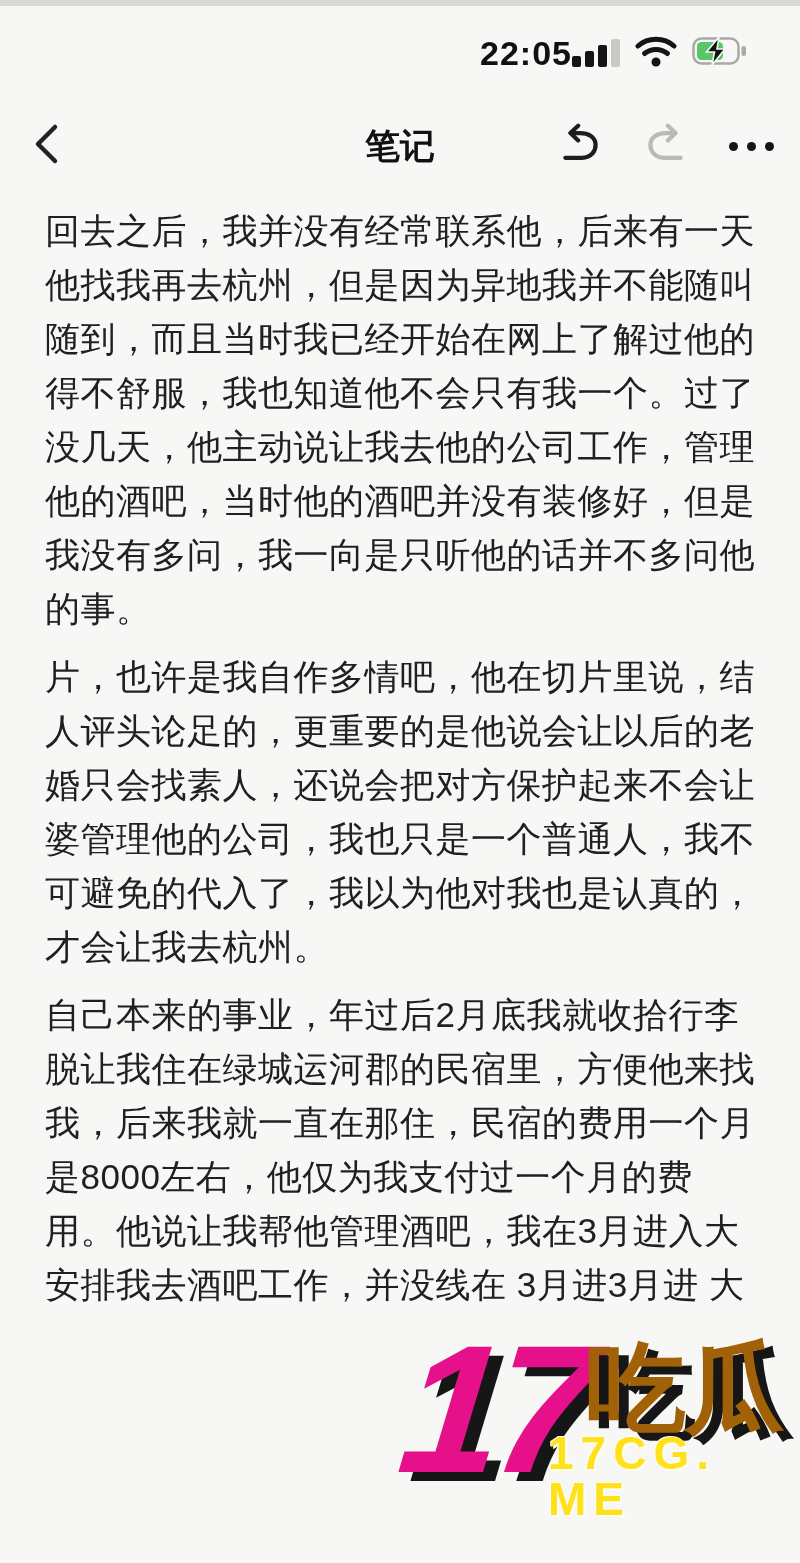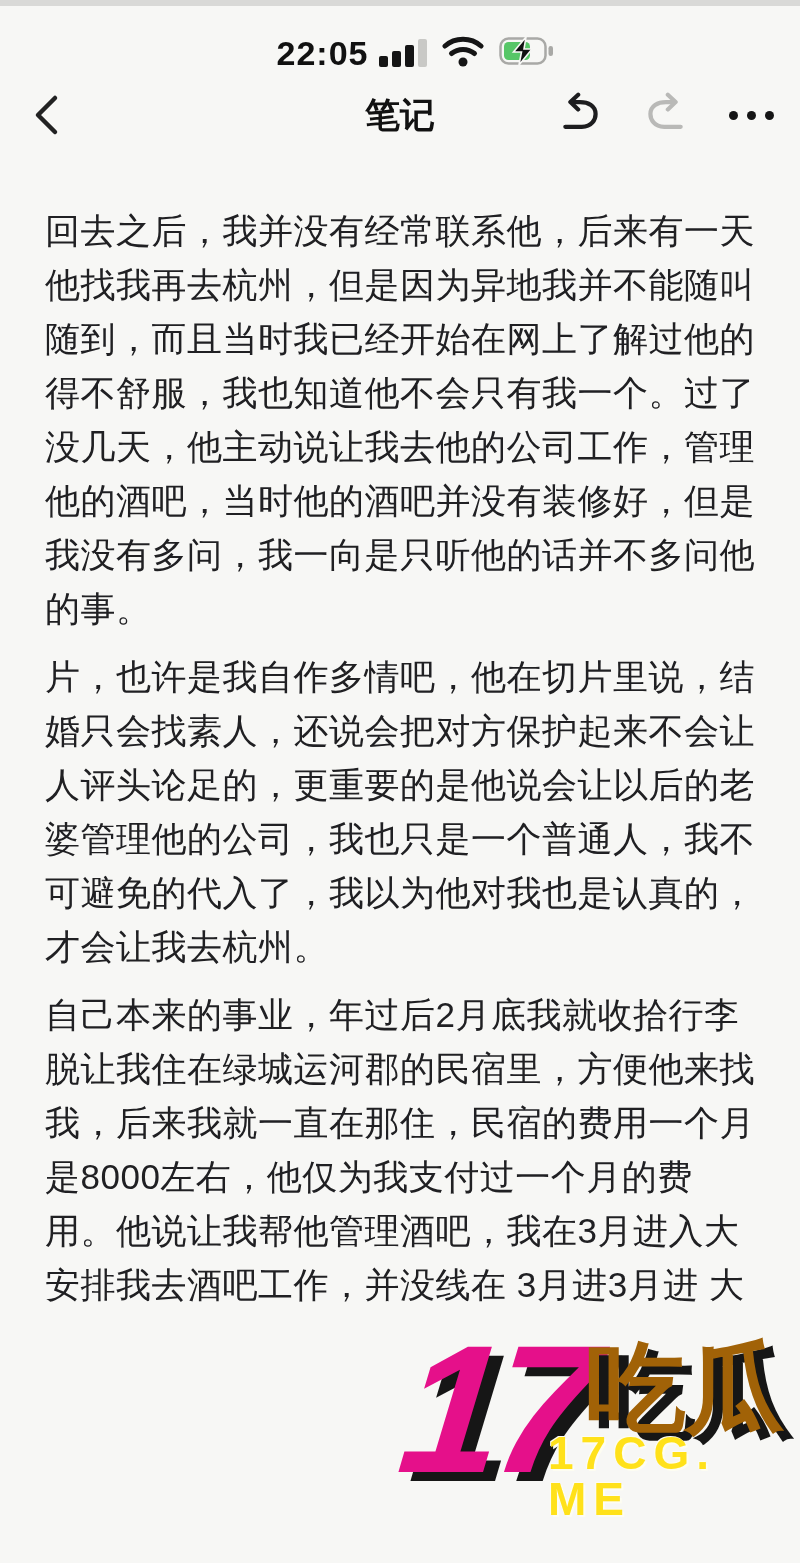--- a/index.html
+++ b/index.html
@@ -5,32 +5,32 @@
   html,body{margin:0;padding:0;background:#444;}
   .screen{
     position:relative;width:800px;height:1563px;margin:0 auto;
     background:#f7f7f5;overflow:hidden;
     font-family:"Liberation Sans","DejaVu Sans",sans-serif;
     color:#1e1e20;
   }
   .top-band{height:6px;background:#d9d9d7;}
   
   .status-bar{
-    height:86px;display:flex;align-items:center;justify-content:center;
-    padding:8px 52px 0 84px;box-sizing:border-box;gap:11px;
+    height:86px;display:flex;align-items:center;justify-content:flex-end;
+    padding:8px 52px 0 84px;box-sizing:border-box;
   }
   .status-time{font-size:34px;font-weight:700;letter-spacing:1px;color:#111;}
   .status-icons{display:flex;align-items:center;gap:15px;}
   .sig{display:flex;align-items:flex-end;gap:4px;height:28px;}
   .sig i{display:block;width:9px;border-radius:2px;background:#151515;}
   .sig i.b1{height:11px}.sig i.b2{height:16px}.sig i.b3{height:22px}
   .sig i.b4{height:28px;background:#c9c9c6;}
   
   .nav-bar{
-    position:relative;height:78px;display:flex;align-items:flex-start;
+    position:relative;height:78px;display:flex;align-items:flex-end;
     padding:0 26px 0 28px;box-sizing:border-box;
   }
   .nav-title{
     position:absolute;left:50%;transform:translateX(-50%);
     font-size:35px;font-weight:700;color:#111;
   }
   .icon-btn{background:none;border:none;padding:0;cursor:pointer;display:flex;align-items:center;justify-content:center;}
   .nav-right{margin-left:auto;display:flex;align-items:center;gap:40px;}
   .dots{display:flex;gap:9px;}
   .dots i{width:9px;height:9px;border-radius:50%;background:#151515;display:block;}
@@ -133,22 +133,22 @@
         <div class="line">他找我再去杭州，但是因为异地我并不能随叫</div>
         <div class="line">随到，而且当时我已经开始在网上了解过他的</div>
         <div class="line">得不舒服，我也知道他不会只有我一个。过了</div>
         <div class="line">没几天，他主动说让我去他的公司工作，管理</div>
         <div class="line">他的酒吧，当时他的酒吧并没有装修好，但是</div>
         <div class="line">我没有多问，我一向是只听他的话并不多问他</div>
         <div class="line">的事。</div>
       </div>
       <div class="para">
         <div class="line">片，也许是我自作多情吧，他在切片里说，结</div>
+        <div class="line">人评头论足的，更重要的是他说会让以后的老</div>
         <div class="line">婚只会找素人，还说会把对方保护起来不会让</div>
-        <div class="line">人评头论足的，更重要的是他说会让以后的老</div>
         <div class="line">婆管理他的公司，我也只是一个普通人，我不</div>
         <div class="line">可避免的代入了，我以为他对我也是认真的，</div>
         <div class="line">才会让我去杭州。</div>
       </div>
       <div class="para">
         <div class="line">自己本来的事业，年过后2月底我就收拾行李</div>
         <div class="line">脱让我住在绿城运河郡的民宿里，方便他来找</div>
         <div class="line">我，后来我就一直在那住，民宿的费用一个月</div>
         <div class="line">是8000左右，他仅为我支付过一个月的费</div>
         <div class="line">用。他说让我帮他管理酒吧，我在3月进入大</div>

